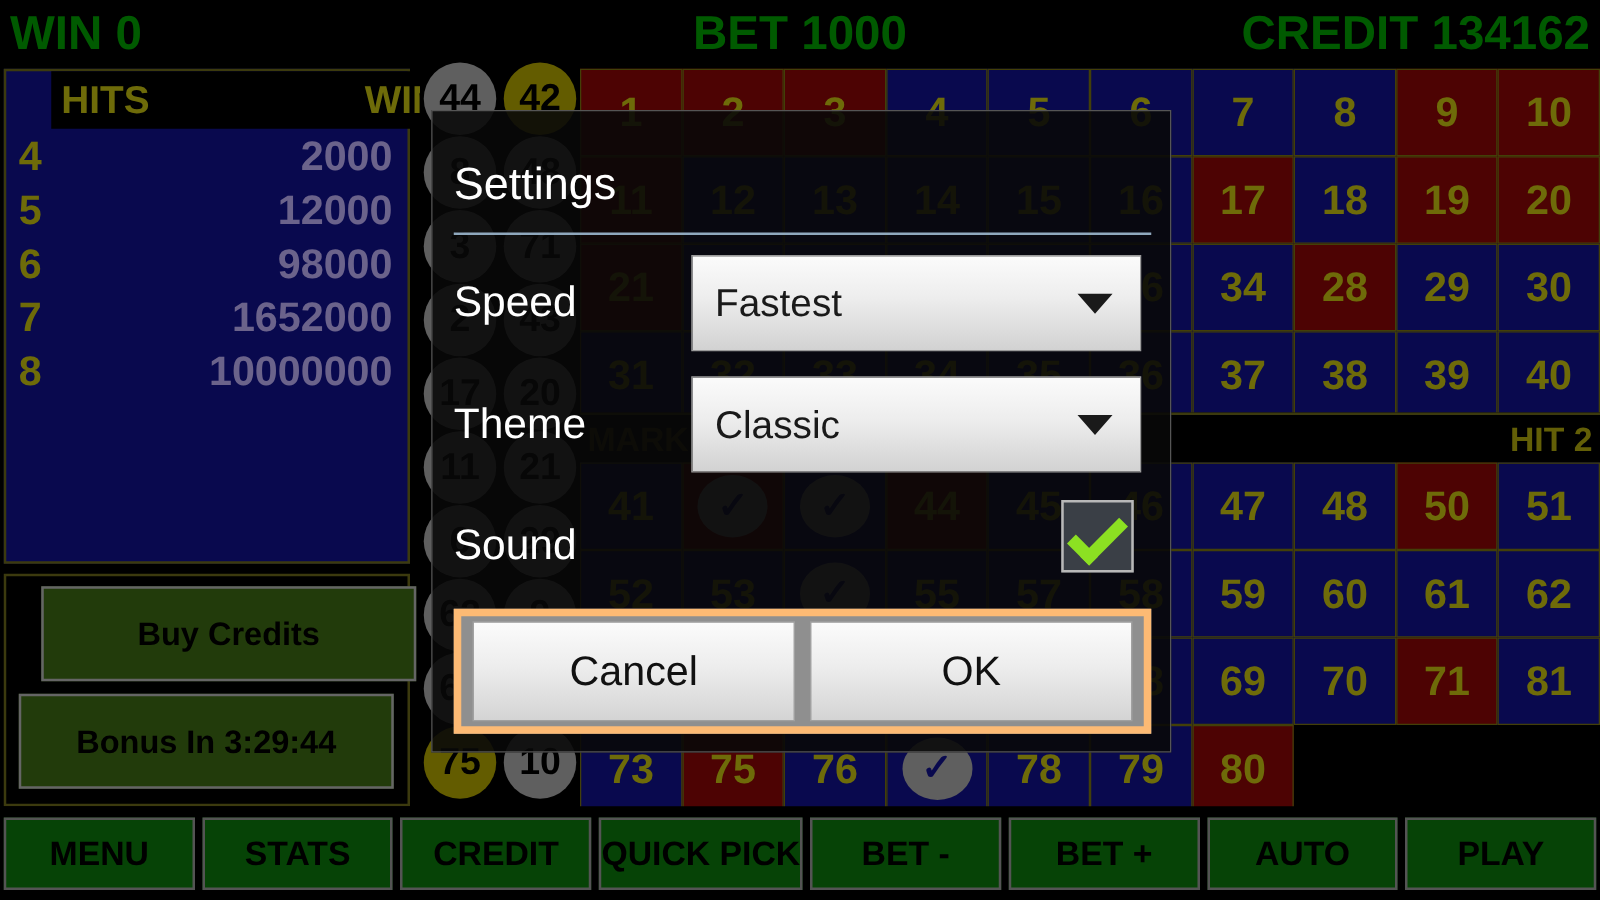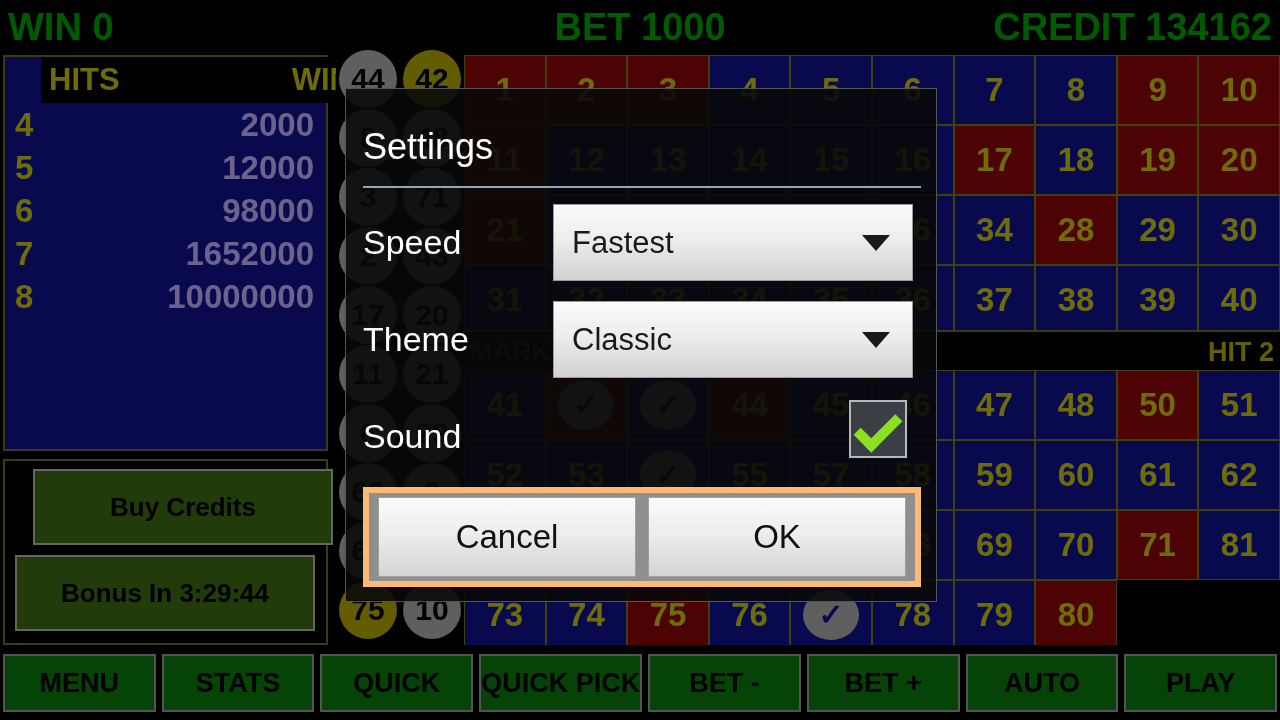--- a/index.html
+++ b/index.html
@@ -251,36 +251,35 @@
         <div class="cell">64</div>
         <div class="cell">65</div>
         <div class="cell marked">66</div>
         <div class="cell marked">67</div>
         <div class="cell">68</div>
         <div class="cell">69</div>
         <div class="cell">70</div>
         <div class="cell marked">71</div>
         <div class="cell">81</div>
         <div class="cell">73</div>
-        <div class="cell">74</div>
         <div class="cell marked">75</div>
         <div class="cell">76</div>
         <div class="cell">
           <div class="dot">✓</div>
         </div>
         <div class="cell">78</div>
         <div class="cell">79</div>
         <div class="cell marked">80</div>
       </div>
   </div>
 
   <div class="botbar" id="bottom-bar">
       <div class="bbtn">MENU</div>
       <div class="bbtn">STATS</div>
-      <div class="bbtn">QUICK</div>
+      <div class="bbtn">CREDIT</div>
       <div class="bbtn">QUICK PICK</div>
       <div class="bbtn">BET -</div>
       <div class="bbtn">BET +</div>
       <div class="bbtn">AUTO</div>
       <div class="bbtn">PLAY</div>
     </div>
 
   <div class="scrim"></div>
   <div class="dialog">
     <div class="dlg-title">Settings</div>

